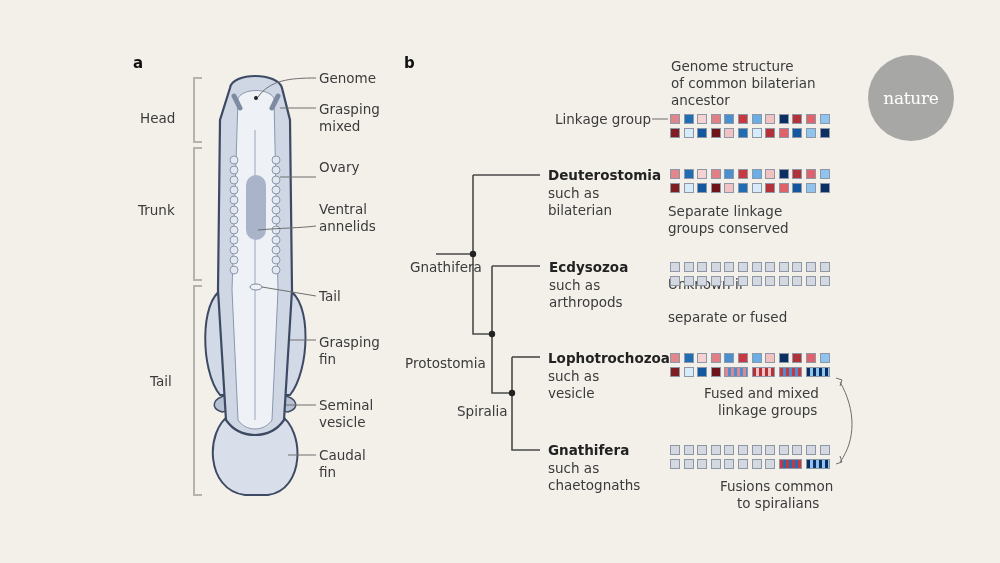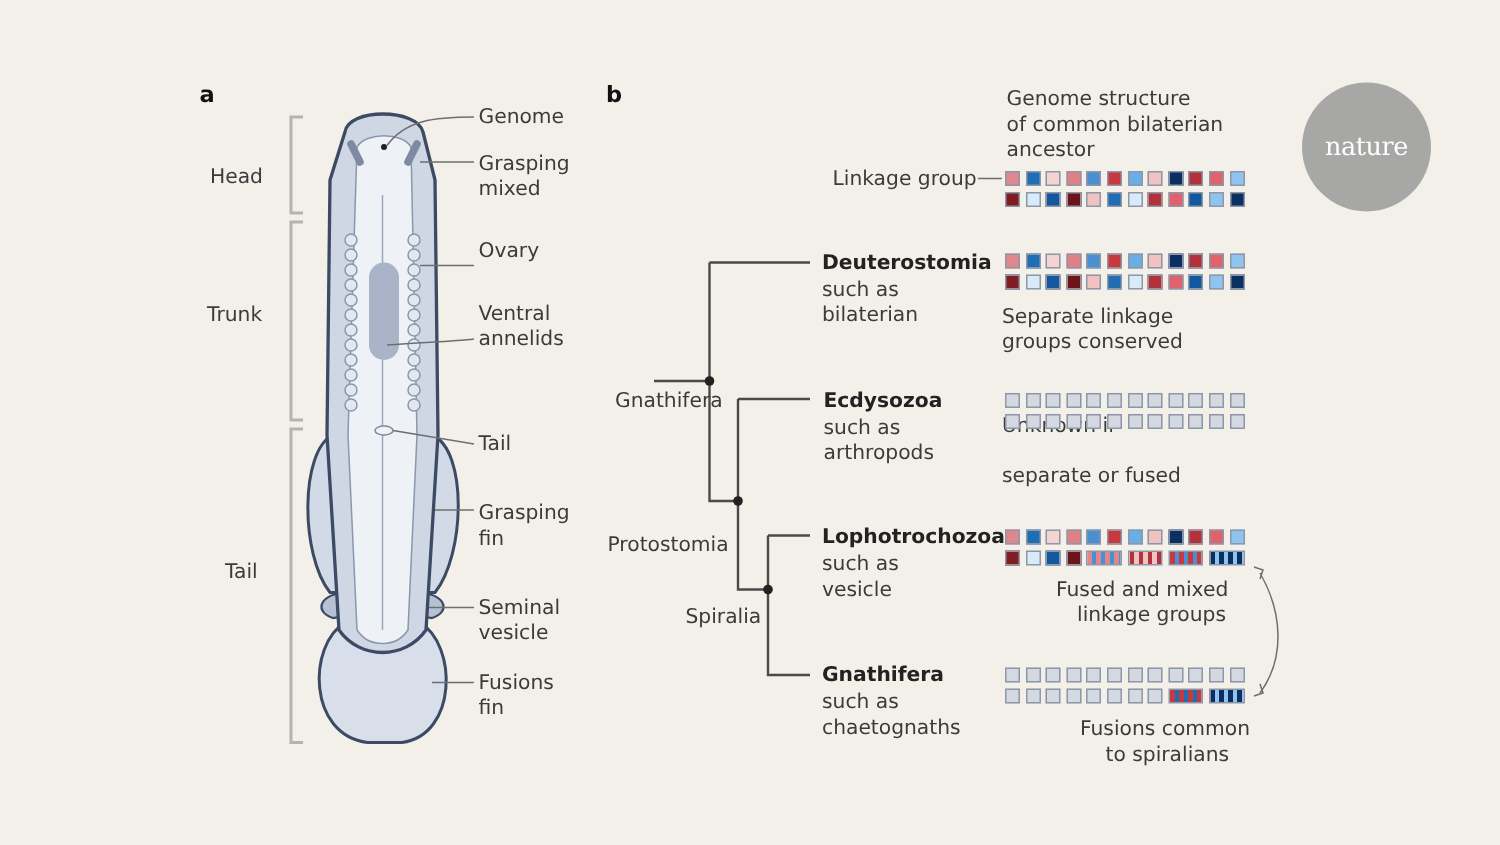--- a/index.html
+++ b/index.html
@@ -121,21 +121,21 @@
 <div class="abs lbl" style="left:319px;top:101px;white-space:pre">Grasping
 mixed</div>
 <div class="abs lbl" style="left:319px;top:159px;white-space:pre">Ovary</div>
 <div class="abs lbl" style="left:319px;top:201px;white-space:pre">Ventral
 annelids</div>
 <div class="abs lbl" style="left:319px;top:288px;white-space:pre">Tail</div>
 <div class="abs lbl" style="left:319px;top:334px;white-space:pre">Grasping
 fin</div>
 <div class="abs lbl" style="left:319px;top:397px;white-space:pre">Seminal
 vesicle</div>
-<div class="abs lbl" style="left:319px;top:447px;white-space:pre">Fusions
+<div class="abs lbl" style="left:319px;top:447px;white-space:pre">Caudal
 fin</div>
 
 <div class="abs lbl" style="left:671px;top:58px">Genome structure</div>
 <div class="abs lbl" style="left:671px;top:75px">of common bilaterian</div>
 <div class="abs lbl" style="left:671px;top:92px">ancestor</div>
 <div class="abs lbl" style="left:555px;top:111px">Linkage group</div>
 
 <div class="abs lbl" style="left:410px;top:259px">Gnathifera</div>
 <div class="abs lbl" style="left:405px;top:355px">Protostomia</div>
 <div class="abs lbl" style="left:457px;top:403px">Spiralia</div>

